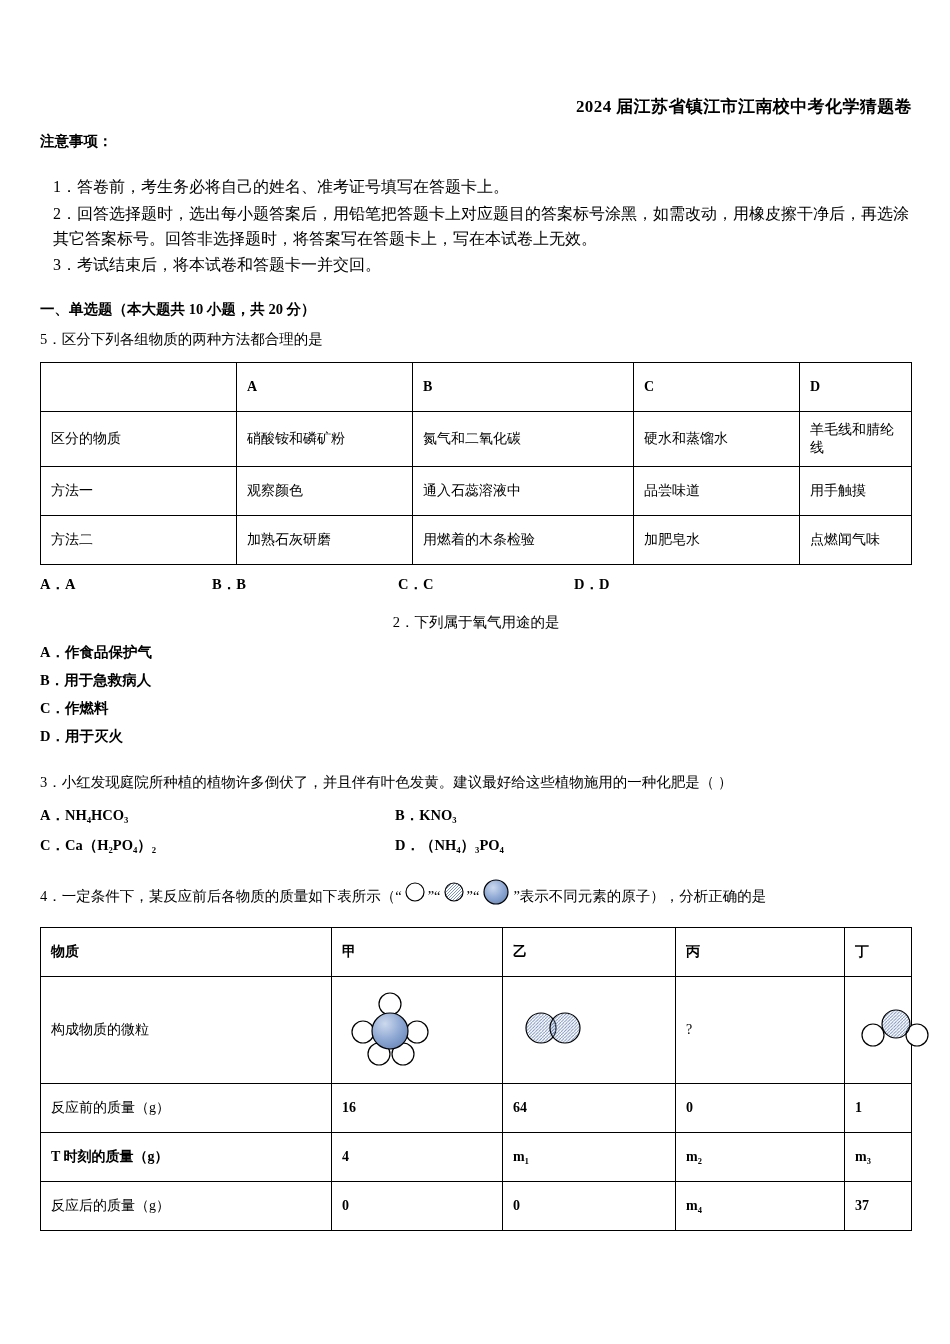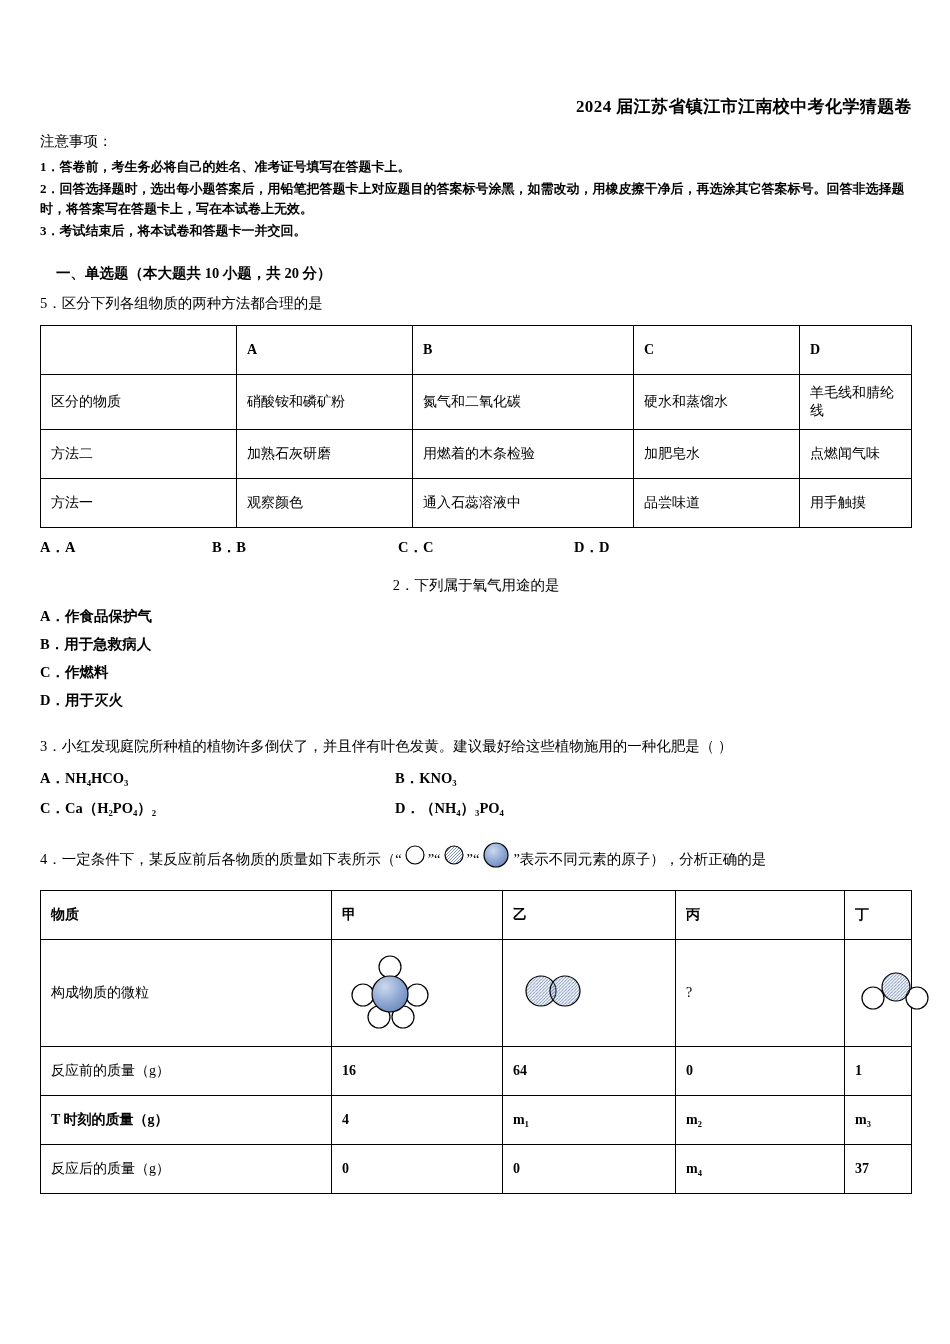--- a/index.html
+++ b/index.html
@@ -29,33 +29,33 @@
   }
   .doc-title {
     font-size: 17px;
     font-weight: bold;
     text-align: right;
     margin: 0 0 14px 0;
     letter-spacing: 0.4px;
   }
   .notice-head {
     font-size: 14.5px;
+    font-weight: bold;
+    margin: 0 0 24px 0;
+  }
+  .notice-line {
+    font-size: 16px;
     font-weight: normal;
-    margin: 0 0 6px 0;
-  }
-  .notice-line {
-    font-size: 13px;
-    font-weight: bold;
     line-height: 1.55;
-    margin: 0 0 2px 0;
+    margin: 0 0 2px 13px;
   }
   .section-title {
     font-size: 14.5px;
     font-weight: bold;
-    margin: 22px 0 8px 16px;
+    margin: 22px 0 8px 0;
   }
   .q {
     font-size: 14.5px;
     line-height: 1.7;
     margin: 0 0 4px 0;
   }
   .opt-row {
     font-size: 14.5px;
     margin: 9px 0 0 0;
     display: flex;
@@ -130,32 +130,32 @@
         <td class="b">D</td>
       </tr>
       <tr>
         <td>区分的物质</td>
         <td>硝酸铵和磷矿粉</td>
         <td>氮气和二氧化碳</td>
         <td>硬水和蒸馏水</td>
         <td>羊毛线和腈纶线</td>
       </tr>
       <tr>
+        <td>方法一</td>
+        <td>观察颜色</td>
+        <td>通入石蕊溶液中</td>
+        <td>品尝味道</td>
+        <td>用手触摸</td>
+      </tr>
+      <tr>
         <td>方法二</td>
         <td>加熟石灰研磨</td>
         <td>用燃着的木条检验</td>
         <td>加肥皂水</td>
         <td>点燃闻气味</td>
-      </tr>
-      <tr>
-        <td>方法一</td>
-        <td>观察颜色</td>
-        <td>通入石蕊溶液中</td>
-        <td>品尝味道</td>
-        <td>用手触摸</td>
       </tr>
     </tbody>
       </table>
 
     <div class="opts4">
       <div class="o1">A．A</div>
       <div class="o2">B．B</div>
       <div class="o3">C．C</div>
       <div>D．D</div>
     </div>

